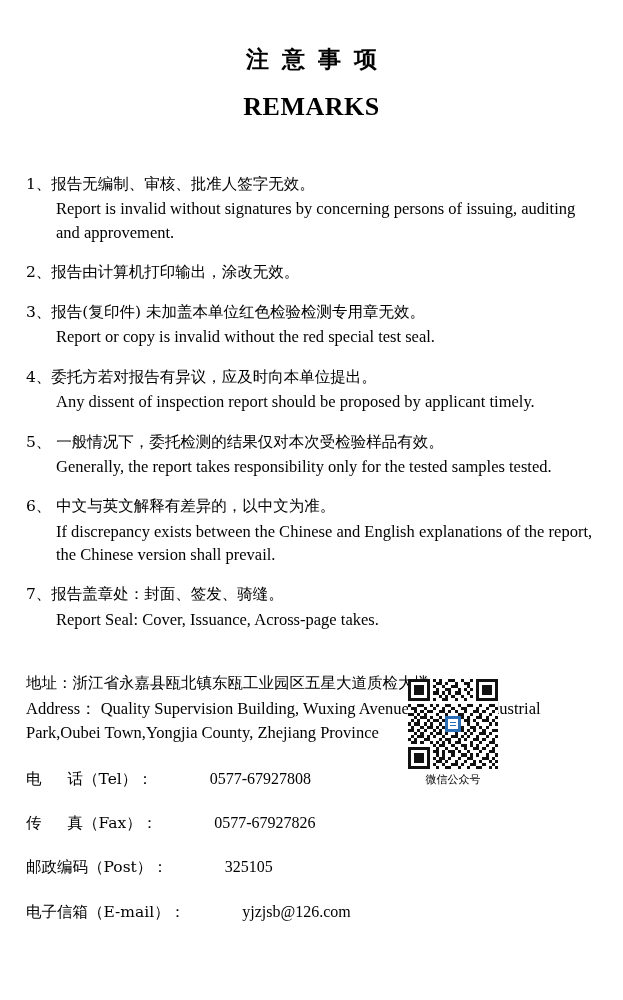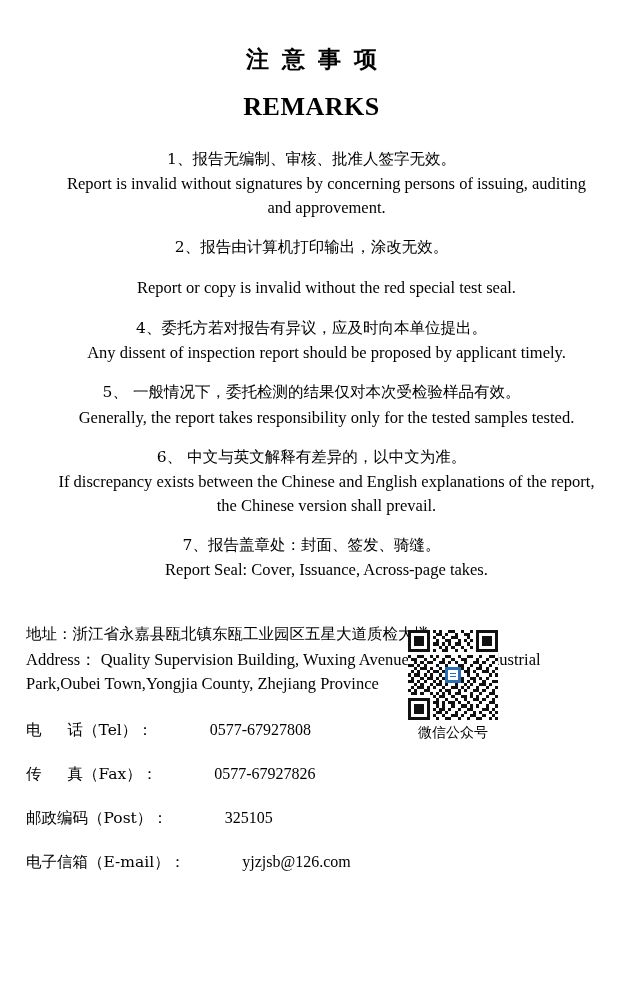--- a/index.html
+++ b/index.html
@@ -36,22 +36,21 @@
   .title-en {
     text-align: center;
     font-family: "Liberation Serif", serif;
     font-size: 26px;
     font-weight: bold;
     letter-spacing: 0.5px;
     margin-top: 18px;
     margin-bottom: 0;
   }
   .items {
-    margin-top: 26px;
-    text-align: center;
+    margin-top: 51px;
   }
   .item {
     margin-bottom: 17px;
   }
   .item-cn {
     font-family: "DejaVu Serif", serif;
     font-size: 15.5px;
     line-height: 1.5;
     margin: 0 0 1px 0;
     white-space: nowrap;
@@ -109,21 +108,21 @@
   .qr {
     width: 90px;
     height: 90px;
     background: #ffffff;
     position: relative;
     margin: 0 auto;
   }
   .qr canvas, .qr svg { display: block; }
   .qr-caption {
     font-family: "DejaVu Serif", serif;
-    font-size: 14px;
+    font-size: 11px;
     margin-top: 4px;
     line-height: 1.2;
   }
   .sp { display: inline-block; width: 26px; }
   .sp2 { display: inline-block; width: 13px; }
 </style>
 </head>
 <body>
 
 <div class="page">
@@ -136,20 +135,21 @@
     <div class="item">
       <p class="item-cn">1、报告无编制、审核、批准人签字无效。</p>
       <p class="item-en">Report is invalid without signatures by concerning persons of issuing, auditing and approvement.</p>
     </div>
 
     <div class="item">
       <p class="item-cn">2、报告由计算机打印输出，涂改无效。</p>
     </div>
 
     <div class="item">
+      <p class="item-cn">3、报告(复印件) 未加盖本单位红色检验检测专用章无效。</p>
       <p class="item-en">Report or copy is invalid without the red special test seal.</p>
     </div>
 
     <div class="item">
       <p class="item-cn">4、委托方若对报告有异议，应及时向本单位提出。</p>
       <p class="item-en">Any dissent of inspection report should be proposed by applicant timely.</p>
     </div>
 
     <div class="item">
       <p class="item-cn">5、 一般情况下，委托检测的结果仅对本次受检验样品有效。</p>

